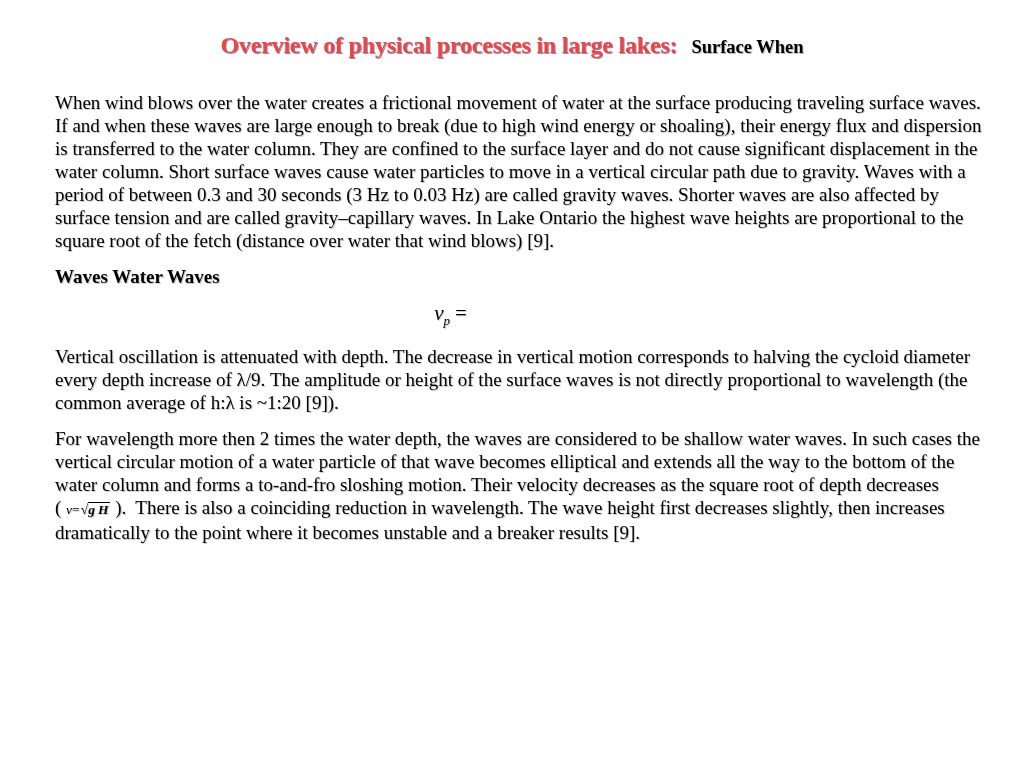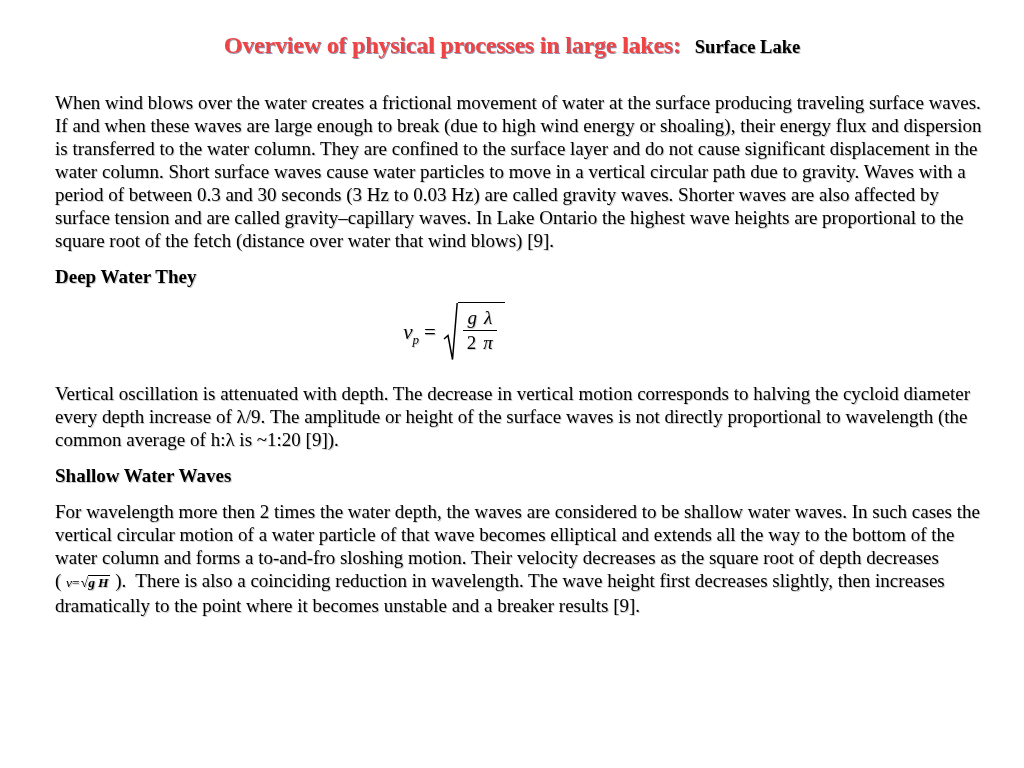--- a/index.html
+++ b/index.html
@@ -123,47 +123,35 @@
     font-weight: bold;
   }
   .inline-formula .rad-text span + span { margin-left: 3px; }
 </style>
 </head>
 <body>
 
 <div class="slide">
 
   <div class="title-row">
-    <span class="title-main">Overview of physical processes in large lakes:</span><span class="title-sub">Surface Lake</span>
+    <span class="title-main">Overview of physical processes in large lakes:</span><span class="title-sub">Surface When</span>
   </div>
 
   <div class="content">
 
     <p>When wind blows over the water creates a frictional movement of water at the surface producing traveling surface waves. If and when these waves are large enough to break (due to high wind energy or shoaling), their energy flux and dispersion is transferred to the water column. They are confined to the surface layer and do not cause significant displacement in the water column. Short surface waves cause water particles to move in a vertical circular path due to gravity. Waves with a period of between 0.3 and 30 seconds (3 Hz to 0.03 Hz) are called gravity waves. Shorter waves are also affected by surface tension and are called gravity–capillary waves. In Lake Ontario the highest wave heights are proportional to the square root of the fetch (distance over water that wind blows) [9].</p>
 
-    <p class="hd">Deep Water They</p>
+    <p class="hd">Waves Water Waves</p>
 
 
     <div class="formula-display">
       <span class="it">v</span>
         <span class="f-sub it">p</span>
       <span class="f-eq">=</span>
-      <span class="sqrt">
-        <svg class="radical-svg" viewBox="0 0 15 60" preserveAspectRatio="none" aria-hidden="true">
-          <polyline points="1,37 5,33.5 9.5,57.5 14.2,1" fill="none" stroke="#000000" stroke-width="1.5" vector-effect="non-scaling-stroke"></polyline>
-        </svg>
-        <span class="radicand">
-          <span class="frac">
-            <span class="num"><span class="it">g</span><span class="it">λ</span></span>
-            <span class="den"><span class="upright">2</span><span class="it">π</span></span>
-          </span>
-        </span>
-      </span>
     </div>
 
     <p>Vertical oscillation is attenuated with depth. The decrease in vertical motion corresponds to halving the cycloid diameter every depth increase of λ/9. The amplitude or height of the surface waves is not directly proportional to wavelength (the common average of h:λ is ~1:20 [9]).</p>
 
-    <p class="hd">Shallow Water Waves</p>
 
     <p><span>For wavelength more then 2 times the water depth, the waves are considered to be shallow water waves. In such cases the vertical circular motion of a water particle of that wave becomes elliptical and extends all the way to the bottom of the water column and forms a to-and-fro sloshing motion. Their velocity decreases as the square root of depth decreases (&nbsp;</span><span class="inline-formula"><span class="it">v</span><span>=</span><span class="rad-glyph">√</span><span class="rad-text"><span class="it">g</span><span class="it">H</span></span></span><span>&nbsp;).&nbsp; There is also a coinciding reduction in wavelength. The wave height first decreases slightly, then increases dramatically to the point where it becomes unstable and a breaker results [9].</span></p>
 
   </div>
 </div>
 
 </body></html>

